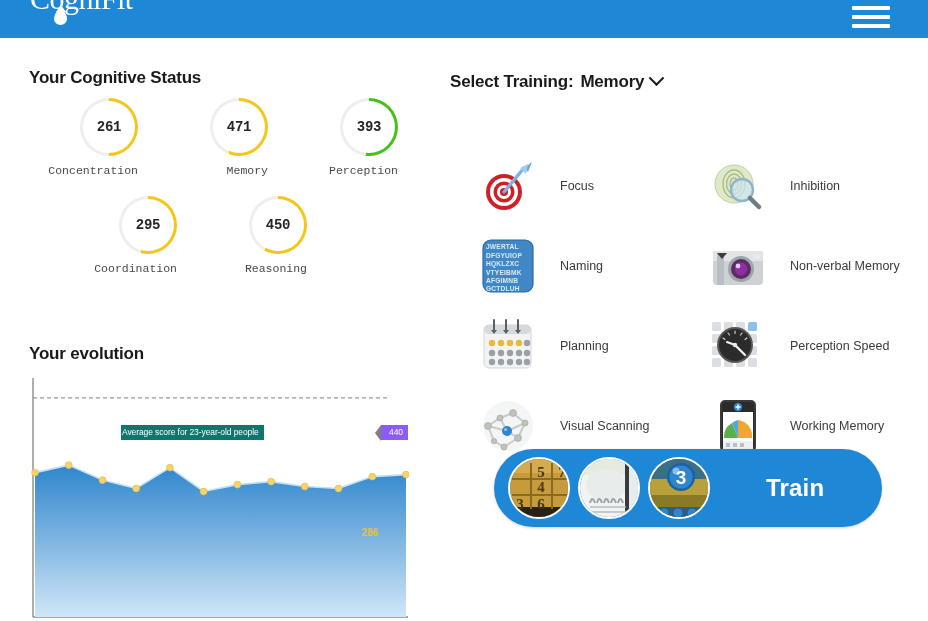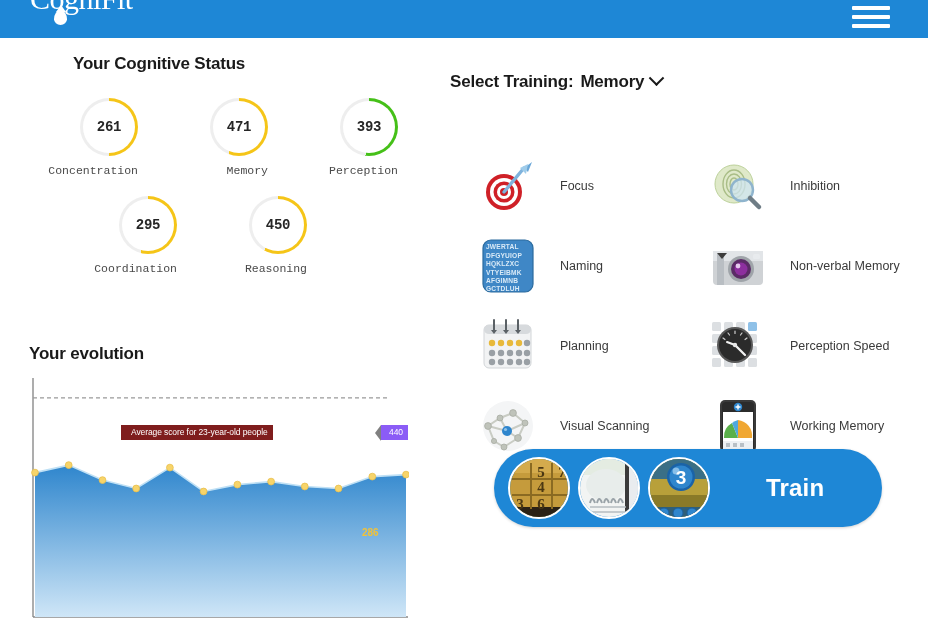--- a/index.html
+++ b/index.html
@@ -69,21 +69,21 @@
   .col-left  { position: absolute; left: 0;   top: 0; width: 440px; height: 583px; }
   .col-right { position: absolute; left: 440px; top: 8px; width: 488px; height: 583px; }
 
   .section-title {
     font-size: 17px;
     font-weight: bold;
     color: #1a1a1a;
     letter-spacing: -0.2px;
   }
 
-  #cognitive-title { position: absolute; left: 29px; top: 16px; margin-left: 44px; }
+  #cognitive-title { position: absolute; left: 29px; top: 30px; }
   #evolution-title { position: absolute; left: 29px; top: 306px; }
 
   
   .gauge-grid { position: absolute; left: 0; top: 60px; width: 440px; }
   .gauge-row {
     display: flex;
     justify-content: center;
     gap: 34px;
   }
   .gauge-row.row2 { margin-top: 18px; padding-right: 52px; }
@@ -130,24 +130,24 @@
     left: 29px;
     top: 336px;
     width: 380px;
     height: 247px;
   }
   .chart-svg { display: block; }
   .avg-pill {
     position: absolute;
     left: 92px;
     top: 51px;
-    background: #7f1d1d;
+    background: #0f766e;
     color: #ffffff;
     font-size: 8.5px;
-    padding: 2px 5px 3px 10px;
+    padding: 2px 5px 3px 1px;
     white-space: nowrap;
     letter-spacing: -0.1px;
   }
   .avg-value {
     position: absolute;
     left: 352px;
     top: 51px;
     background: #8b5cf6;
     color: #ffffff;
     font-size: 8.5px;

